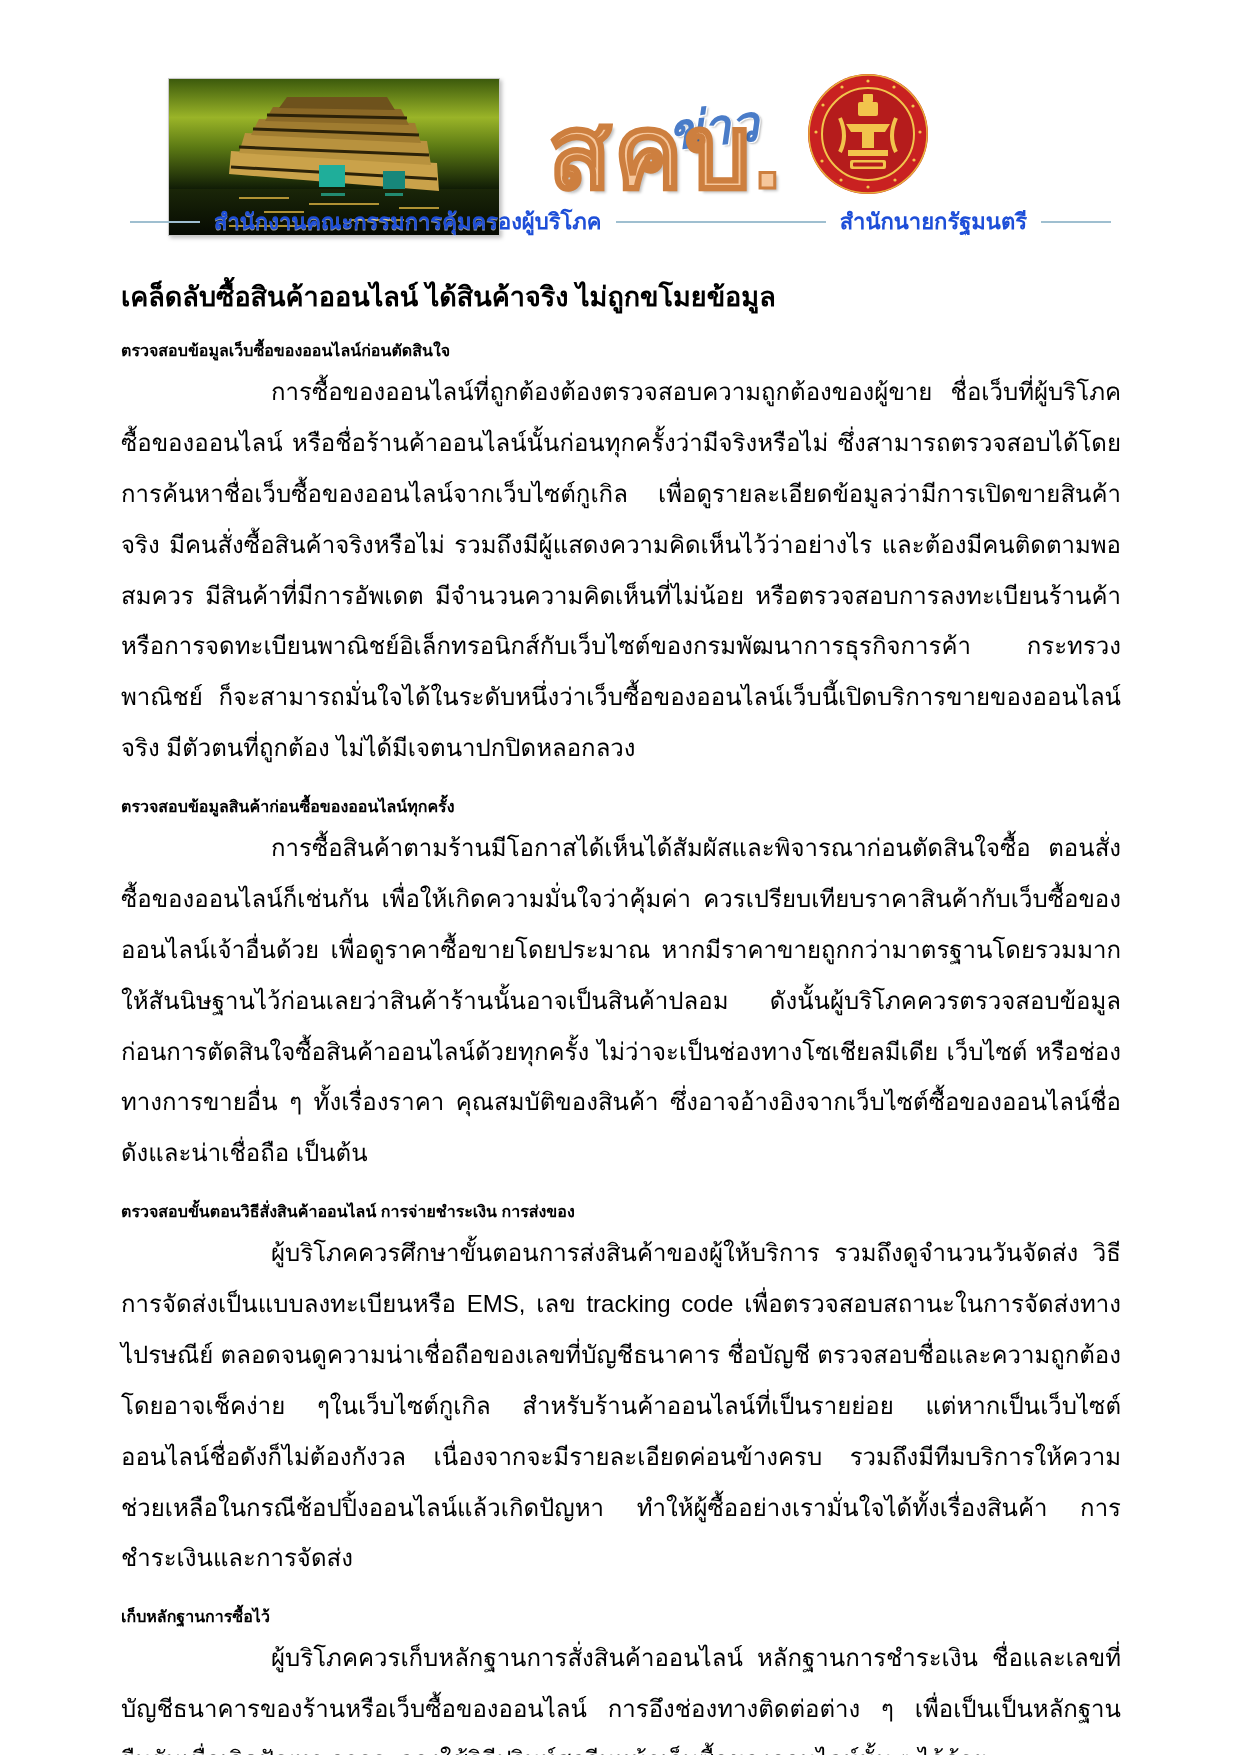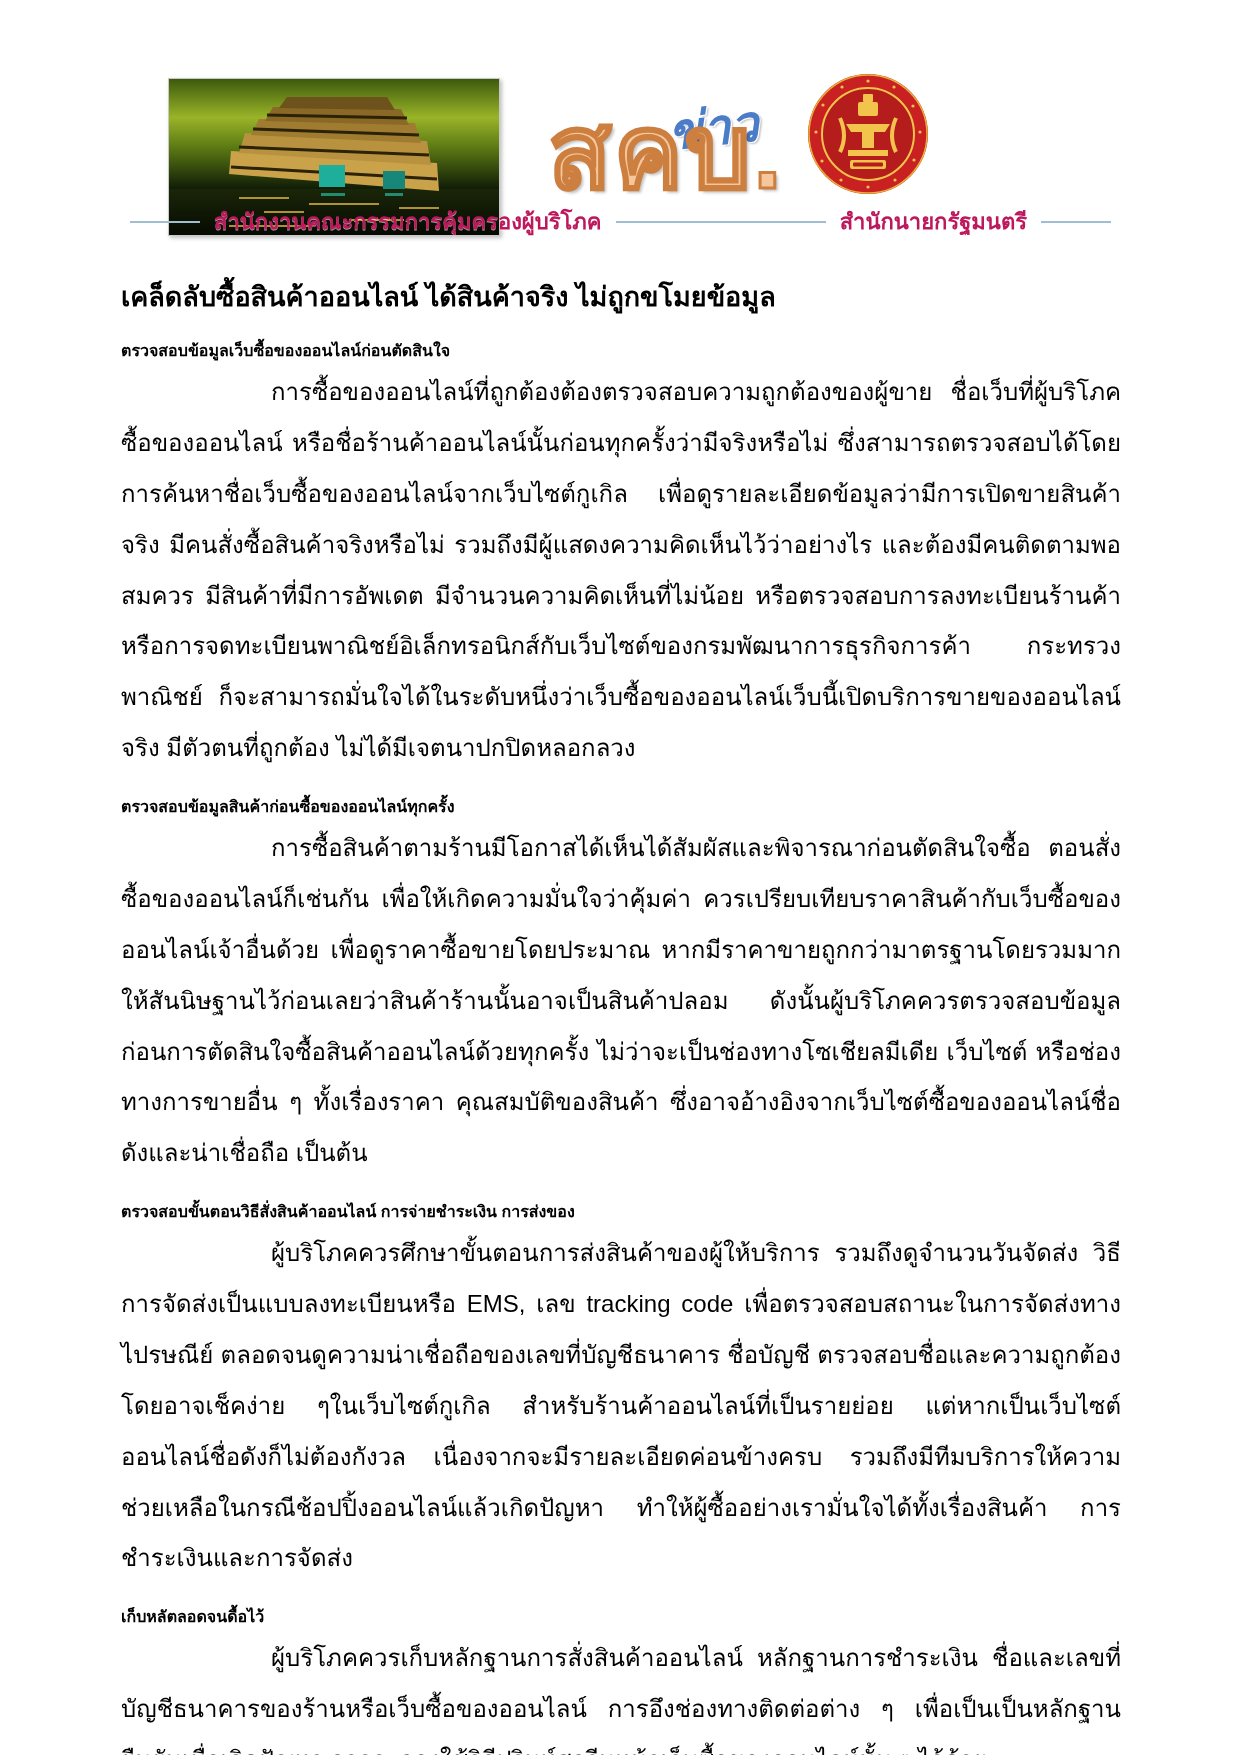--- a/index.html
+++ b/index.html
@@ -37,21 +37,21 @@
     letter-spacing: 2px;
   }
   .seal { position: absolute; left: 806px; top: 72px; width: 124px; height: 124px; }
   .banner {
     position: absolute; left: 130px; right: 130px; bottom: 6px;
     display: flex; align-items: center; gap: 14px;
   }
   .bline { height: 2px; background: #9fbfd0; }
   .bl1 { width: 70px; } .bl2 { flex: 1; } .bl4 { width: 70px; }
   .btext {
-    font-size: 22px; font-weight: bold; color: #be185d;
+    font-size: 22px; font-weight: bold; color: #1d4ed8;
     text-shadow: 0 1px 0 rgba(255,255,255,.6); white-space: nowrap;
   }
   
   .doc-body { padding: 0 120px 0 121px; flex: 0 1 auto; }
   .doc-title {
     margin: 30px 0 6px 0;
     text-align: left; font-size: 27px; font-weight: bold;
   }
   .sec-heading { font-size: 16px; font-weight: bold; margin: 20px 0 4px 0; }
   .sec-para {
@@ -212,21 +212,21 @@
       <h2 class="sec-heading">ตรวจสอบข้อมูลสินค้าก่อนซื้อของออนไลน์ทุกครั้ง</h2>
       <p class="sec-para">การซื้อสินค้าตามร้านมีโอกาสได้เห็นได้สัมผัสและพิจารณาก่อนตัดสินใจซื้อ ตอนสั่งซื้อของออนไลน์ก็เช่นกัน เพื่อให้เกิดความมั่นใจว่าคุ้มค่า ควรเปรียบเทียบราคาสินค้ากับเว็บซื้อของออนไลน์เจ้าอื่นด้วย เพื่อดูราคาซื้อขายโดยประมาณ หากมีราคาขายถูกกว่ามาตรฐานโดยรวมมากให้สันนิษฐานไว้ก่อนเลยว่าสินค้าร้านนั้นอาจเป็นสินค้าปลอม ดังนั้นผู้บริโภคควรตรวจสอบข้อมูลก่อนการตัดสินใจซื้อสินค้าออนไลน์ด้วยทุกครั้ง ไม่ว่าจะเป็นช่องทางโซเชียลมีเดีย เว็บไซต์ หรือช่องทางการขายอื่น ๆ ทั้งเรื่องราคา คุณสมบัติของสินค้า ซึ่งอาจอ้างอิงจากเว็บไซต์ซื้อของออนไลน์ชื่อดังและน่าเชื่อถือ เป็นต้น</p>
     </div>
 
     <div class="section">
       <h2 class="sec-heading">ตรวจสอบขั้นตอนวิธีสั่งสินค้าออนไลน์ การจ่ายชำระเงิน การส่งของ</h2>
       <p class="sec-para">ผู้บริโภคควรศึกษาขั้นตอนการส่งสินค้าของผู้ให้บริการ รวมถึงดูจำนวนวันจัดส่ง วิธีการจัดส่งเป็นแบบลงทะเบียนหรือ EMS, เลข tracking code เพื่อตรวจสอบสถานะในการจัดส่งทางไปรษณีย์ ตลอดจนดูความน่าเชื่อถือของเลขที่บัญชีธนาคาร ชื่อบัญชี ตรวจสอบชื่อและความถูกต้องโดยอาจเช็คง่าย ๆในเว็บไซต์กูเกิล สำหรับร้านค้าออนไลน์ที่เป็นรายย่อย แต่หากเป็นเว็บไซต์ออนไลน์ชื่อดังก็ไม่ต้องกังวล เนื่องจากจะมีรายละเอียดค่อนข้างครบ รวมถึงมีทีมบริการให้ความช่วยเหลือในกรณีช้อปปิ้งออนไลน์แล้วเกิดปัญหา ทำให้ผู้ซื้ออย่างเรามั่นใจได้ทั้งเรื่องสินค้า การชำระเงินและการจัดส่ง</p>
     </div>
 
     <div class="section">
-      <h2 class="sec-heading">เก็บหลัตลอดจนดื้อไว้</h2>
+      <h2 class="sec-heading">เก็บหลักฐานการซื้อไว้</h2>
       <p class="sec-para">ผู้บริโภคควรเก็บหลักฐานการสั่งสินค้าออนไลน์ หลักฐานการชำระเงิน ชื่อและเลขที่บัญชีธนาคารของร้านหรือเว็บซื้อของออนไลน์ การอึงช่องทางติดต่อต่าง ๆ เพื่อเป็นเป็นหลักฐานยืนยันเมื่อเกิดปัญหา อาจจะลองใช้วิธีปรินท์สกรีนหน้าเว็บซื้อของออนไลน์นั้น ๆ ไว้ด้วย</p>
     </div>
   </div>
 
   <div class="footer-graphics">
 
     <div class="hotline">
       <div class="hotline-ring"></div>
       <div class="hotline-phone">
         <svg width="92" height="92" viewBox="0 0 100 100">

